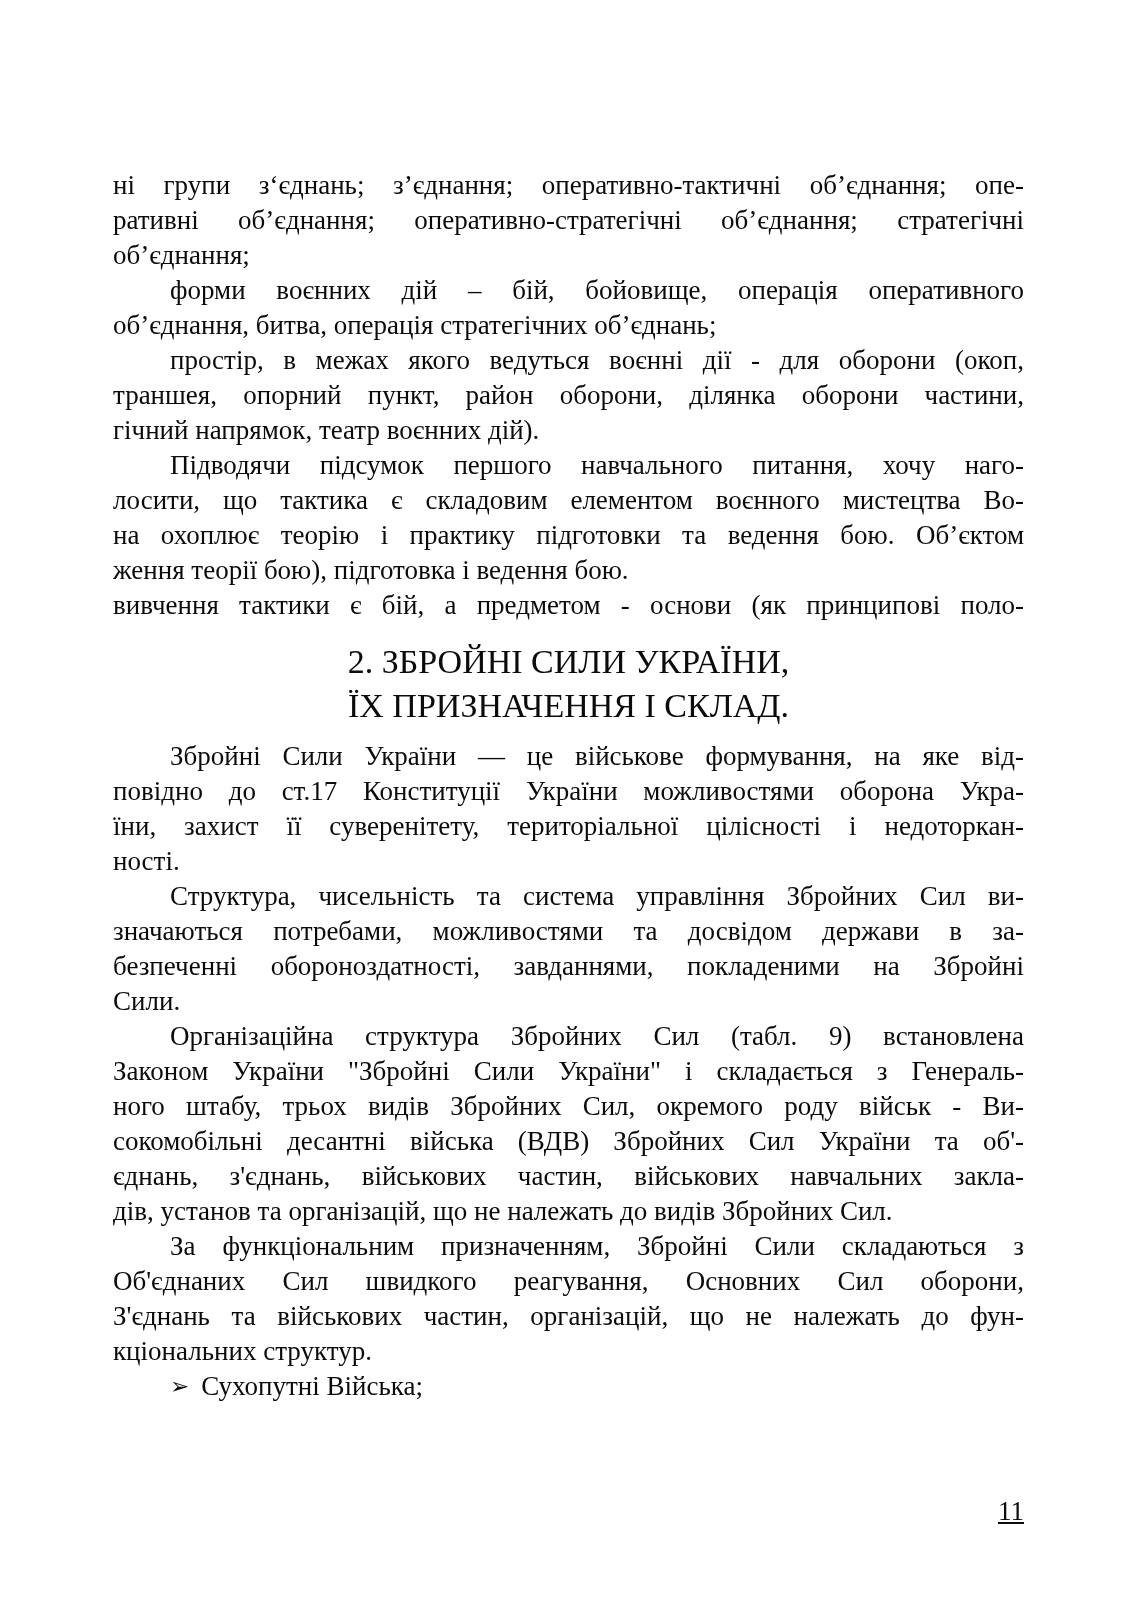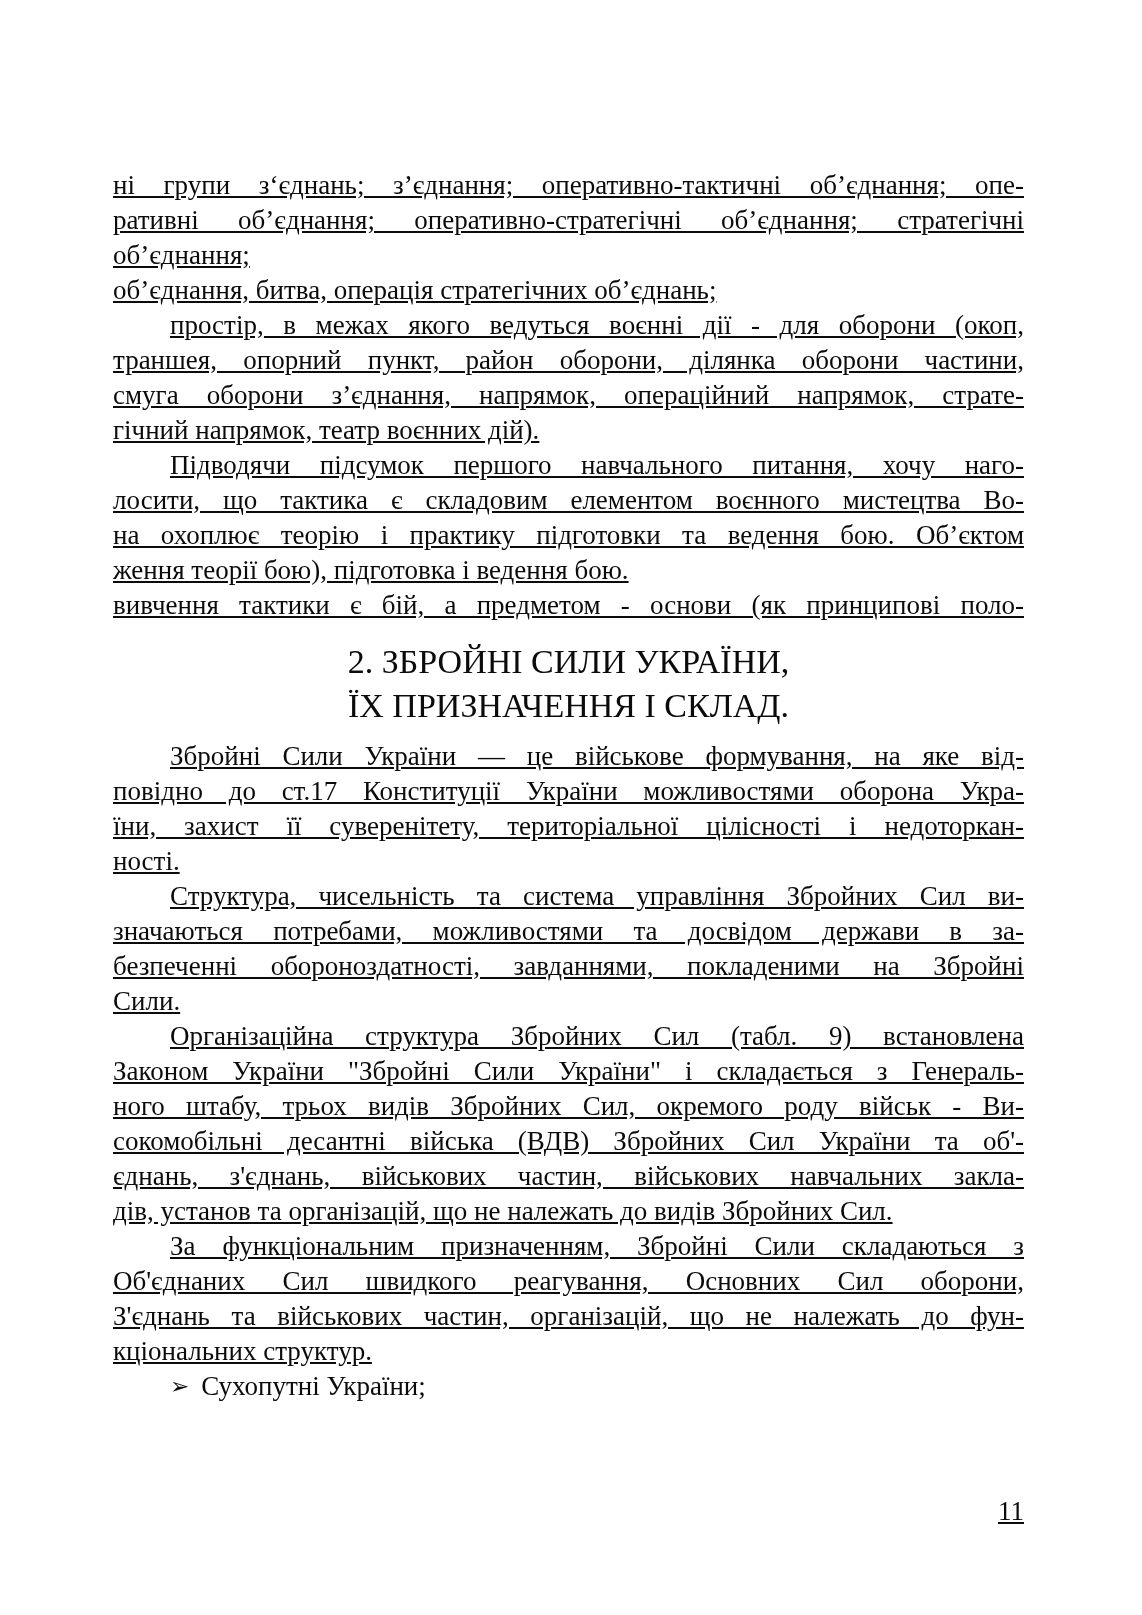--- a/index.html
+++ b/index.html
@@ -18,21 +18,21 @@
   }
   .text-block {
     position: absolute;
     left: 113px;
     top: 168px;
     width: 911px;
     font-size: 27px;
     line-height: 35px;
     font-weight: 500;
   }
-  .para { margin: 0; padding: 0; text-decoration: underline; }
+  .para { margin: 0; padding: 0; }
   .line {
     text-align: justify;
     text-align-last: justify;
     height: 35px;
     overflow: visible;
     white-space: normal;
   }
   .line.last {
     text-align: justify;
     text-align-last: left;
@@ -76,26 +76,26 @@
 <body>
 
 <div class="page">
   <div class="text-block" id="text-block">
       <div class="para">
         <div class="line">ні групи з‘єднань; з’єднання; оперативно-тактичні об’єднання; опе-</div>
         <div class="line">ративні об’єднання; оперативно-стратегічні об’єднання; стратегічні</div>
         <div class="line last">об’єднання;</div>
       </div>
       <div class="para">
+        <div class="line indent">форми воєнних дій – бій, бойовище, операція оперативного</div>
         <div class="line last">об’єднання, битва, операція стратегічних об’єднань;</div>
       </div>
       <div class="para">
         <div class="line indent">простір, в межах якого ведуться воєнні дії - для оборони (окоп,</div>
         <div class="line">траншея, опорний пункт, район оборони, ділянка оборони частини,</div>
-        <div class="line">смуга оборони з’єднання, напрямок, операційний напрямок, страте-</div>
         <div class="line last">гічний напрямок, театр воєнних дій).</div>
       </div>
       <div class="para">
         <div class="line indent">Підводячи підсумок першого навчального питання, хочу наго-</div>
         <div class="line">лосити, що тактика є складовим елементом воєнного мистецтва Во-</div>
         <div class="line">на охоплює теорію і практику підготовки та ведення бою. Об’єктом</div>
         <div class="line last">ження теорії бою), підготовка і ведення бою.</div>
         <div class="line">вивчення тактики є бій, а предметом - основи (як принципові поло-</div>
       </div>
       <div class="heading">
@@ -121,16 +121,16 @@
         <div class="line">сокомобільні десантні війська (ВДВ) Збройних Сил України та об'-</div>
         <div class="line">єднань, з'єднань, військових частин, військових навчальних закла-</div>
         <div class="line last">дів, установ та організацій, що не належать до видів Збройних Сил.</div>
       </div>
       <div class="para">
         <div class="line indent">За функціональним призначенням, Збройні Сили складаються з</div>
         <div class="line">Об'єднаних Сил швидкого реагування, Основних Сил оборони,</div>
         <div class="line">З'єднань та військових частин, організацій, що не належать до фун-</div>
         <div class="line last">кціональних структур.</div>
       </div>
-      <div class="bullet-line"><span class="bullet-marker">➢</span><span>Сухопутні України;</span></div>
+      <div class="bullet-line"><span class="bullet-marker">➢</span><span>Сухопутні Війська;</span></div>
     </div>
   <div class="page-number">11</div>
 </div>
 
 </body></html>

